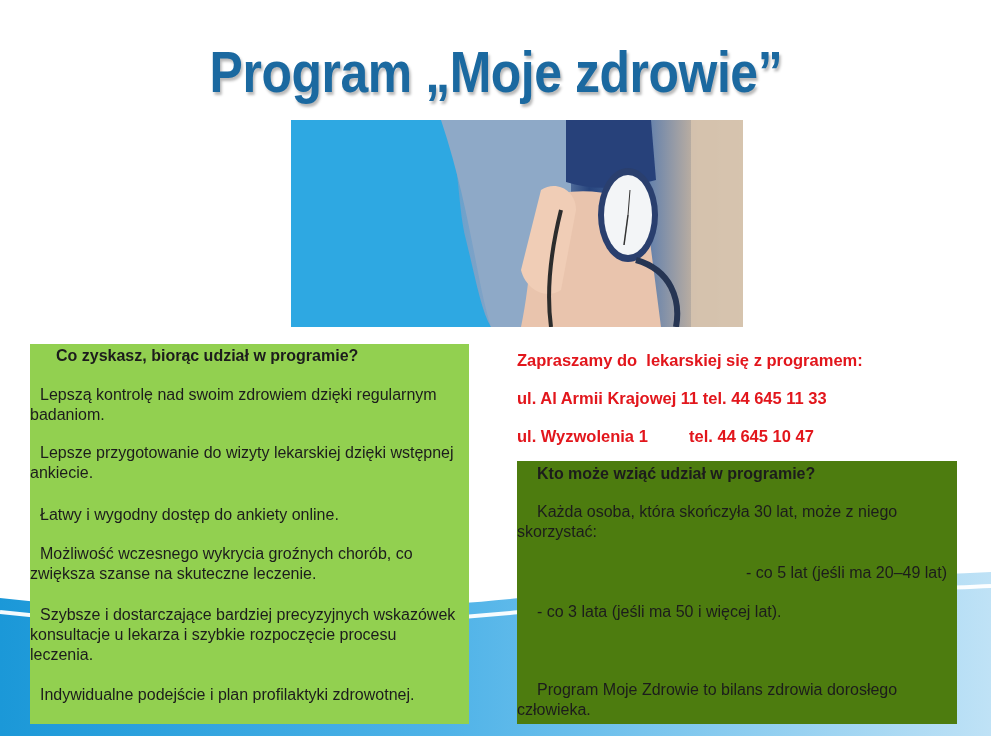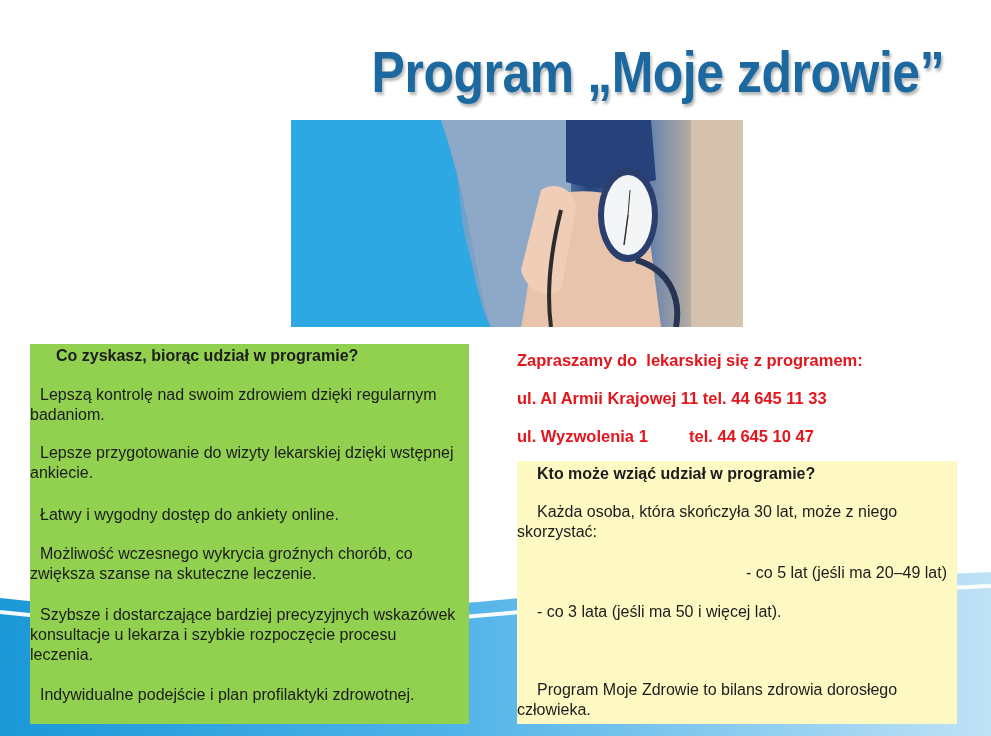--- a/index.html
+++ b/index.html
@@ -3,21 +3,21 @@
 <meta charset="utf-8">
 <style>
   html, body { margin: 0; padding: 0; }
   body {
     width: 991px; height: 736px; position: relative; overflow: hidden;
     background: #ffffff;
     font-family: "Liberation Sans", sans-serif;
   }
   .bg-wave { position: absolute; left: 0; top: 0; width: 991px; height: 736px; z-index: 0; }
   .title {
-    position: absolute; left: 0; top: 38px; width: 991px; text-align: right;
+    position: absolute; left: 0; top: 38px; width: 991px; text-align: center;
     z-index: 2;
   }
   .title span {
     display: inline-block;
     font-family: "Liberation Sans", sans-serif;
     font-weight: bold; font-size: 58px; color: #1b69a0;
     transform: scaleX(0.86); transform-origin: center;
     letter-spacing: -0.5px;
     text-shadow: 2px 3px 3px rgba(0,0,0,0.28);
     white-space: nowrap;
@@ -26,21 +26,21 @@
     position: absolute; left: 291px; top: 120px; width: 452px; height: 207px;
     overflow: hidden; z-index: 2;
     background: linear-gradient(90deg, #35a9e3 0%, #2fa3df 28%, #7aa2c8 40%, #8fa9c6 55%, #27447d 66%, #5a7cad 78%, #c5b3a0 90%, #d8c6b1 100%);
   }
   .photo svg { position: absolute; left: 0; top: 0; }
   .box {
     position: absolute; z-index: 2; box-sizing: border-box;
     color: #1c1c1c; font-size: 16px; line-height: 20px;
   }
   .box.green { left: 30px; top: 344px; width: 439px; height: 380px; background: #92d050; }
-  .box.peach { left: 517px; top: 461px; width: 440px; height: 263px; background: #fef9c3; }
+  .box.peach { left: 517px; top: 461px; width: 440px; height: 263px; background: #4d7c0f; }
   .box .heading { font-weight: bold; padding-left: 26px; }
   .box p { margin: 0; text-indent: 10px; }
   .box.peach .heading { padding-left: 20px; }
   .box.peach p { text-indent: 20px; }
   .green .heading { position: absolute; top: 2px; left: 0; }
   .green p, .peach p { position: absolute; left: 0; width: 430px; }
   .peach .heading { position: absolute; top: 3px; left: 0; }
   .contact {
     position: absolute; left: 517px; z-index: 2;
     color: #e2161c; font-weight: bold; font-size: 16.5px; white-space: pre;

